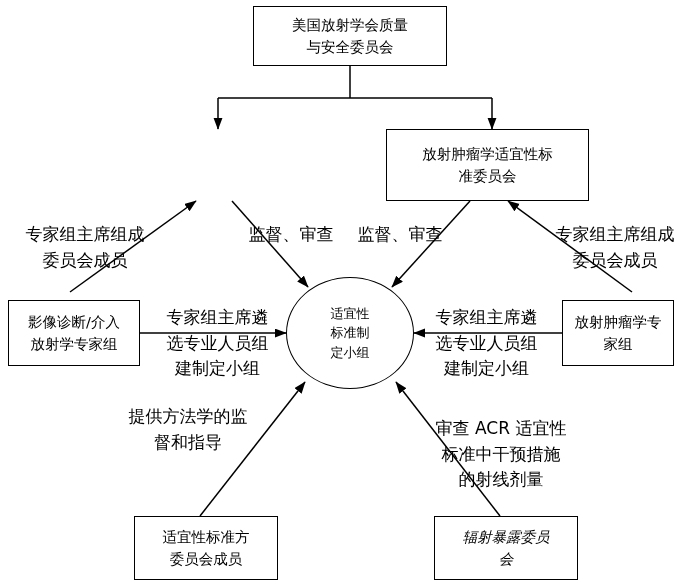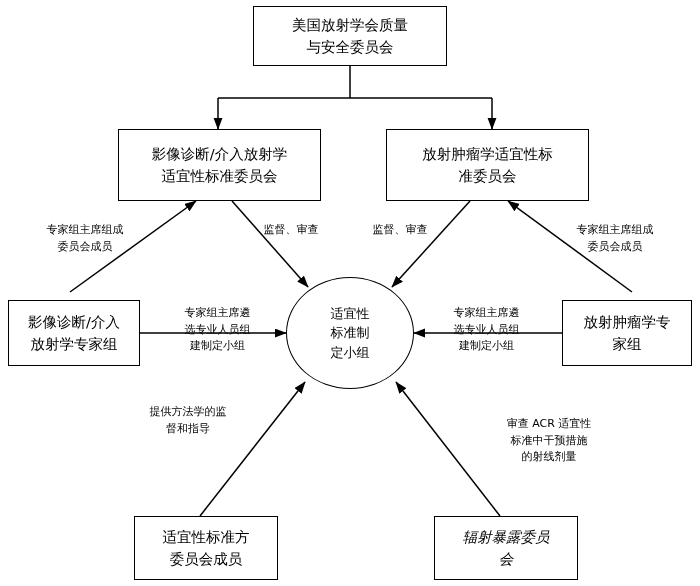--- a/index.html
+++ b/index.html
@@ -46,21 +46,21 @@
     display: flex;
     align-items: center;
     justify-content: center;
     text-align: center;
     font-size: 13px;
     line-height: 1.5;
     color: #000000;
   }
   .edge-label {
     position: absolute;
-    font-size: 11px;
+    font-size: 17px;
     line-height: 1.5;
     color: #000000;
     text-align: center;
     white-space: pre-line;
   }
 </style>
 </head>
 <body>
 
 <div id="canvas">
@@ -93,30 +93,28 @@
 
       <path d="M200,516 L305,382" marker-end="url(#arrow)"></path>
 
       <path d="M500,516 L396,382" marker-end="url(#arrow)"></path>
     </g>
   </svg>
 
   <div class="node" style="left:253px; top:6px; width:194px; height:60px; white-space:pre-line;">美国放射学会质量
 与安全委员会</div>
 
-  <div class="node" style="left:118px; top:129px; width:203px; height:72px; white-space:pre-line;">影像诊断/介入放射学
-适宜性标准委员会</div>
 
   <div class="node" style="left:386px; top:129px; width:203px; height:72px; white-space:pre-line;">放射肿瘤学适宜性标
 准委员会</div>
 
   <div class="node" style="left:8px; top:300px; width:132px; height:66px; white-space:pre-line;">影像诊断/介入
 放射学专家组</div>
 
-  <div class="node" style="left:562px; top:300px; width:130px; height:66px; white-space:pre-line;">放射肿瘤学专
+  <div class="node" style="left:562px; top:300px; width:112px; height:66px; white-space:pre-line;">放射肿瘤学专
 家组</div>
 
   <div class="ellipse" style="left:286px; top:277px; width:128px; height:112px; white-space:pre-line;">适宜性
 标准制
 定小组</div>
 
   <div class="node" style="left:134px; top:516px; width:144px; height:64px; white-space:pre-line;">适宜性标准方
 委员会成员</div>
 
   <div class="node" style="left:434px; top:516px; width:144px; height:64px; white-space:pre-line;font-style:italic;">辐射暴露委员
@@ -136,17 +134,17 @@
 选专业人员组
 建制定小组</div>
 
   <div class="edge-label" style="left:424px; top:305px; width:125px;">专家组主席遴
 选专业人员组
 建制定小组</div>
 
   <div class="edge-label" style="left:118px; top:404px; width:140px;">提供方法学的监
 督和指导</div>
 
-  <div class="edge-label" style="left:476px; top:416px; width:146px;">审查 ACR 适宜性
+  <div class="edge-label" style="left:428px; top:416px; width:146px;">审查 ACR 适宜性
 标准中干预措施
 的射线剂量</div>
 
 </div>
 
 </body></html>

